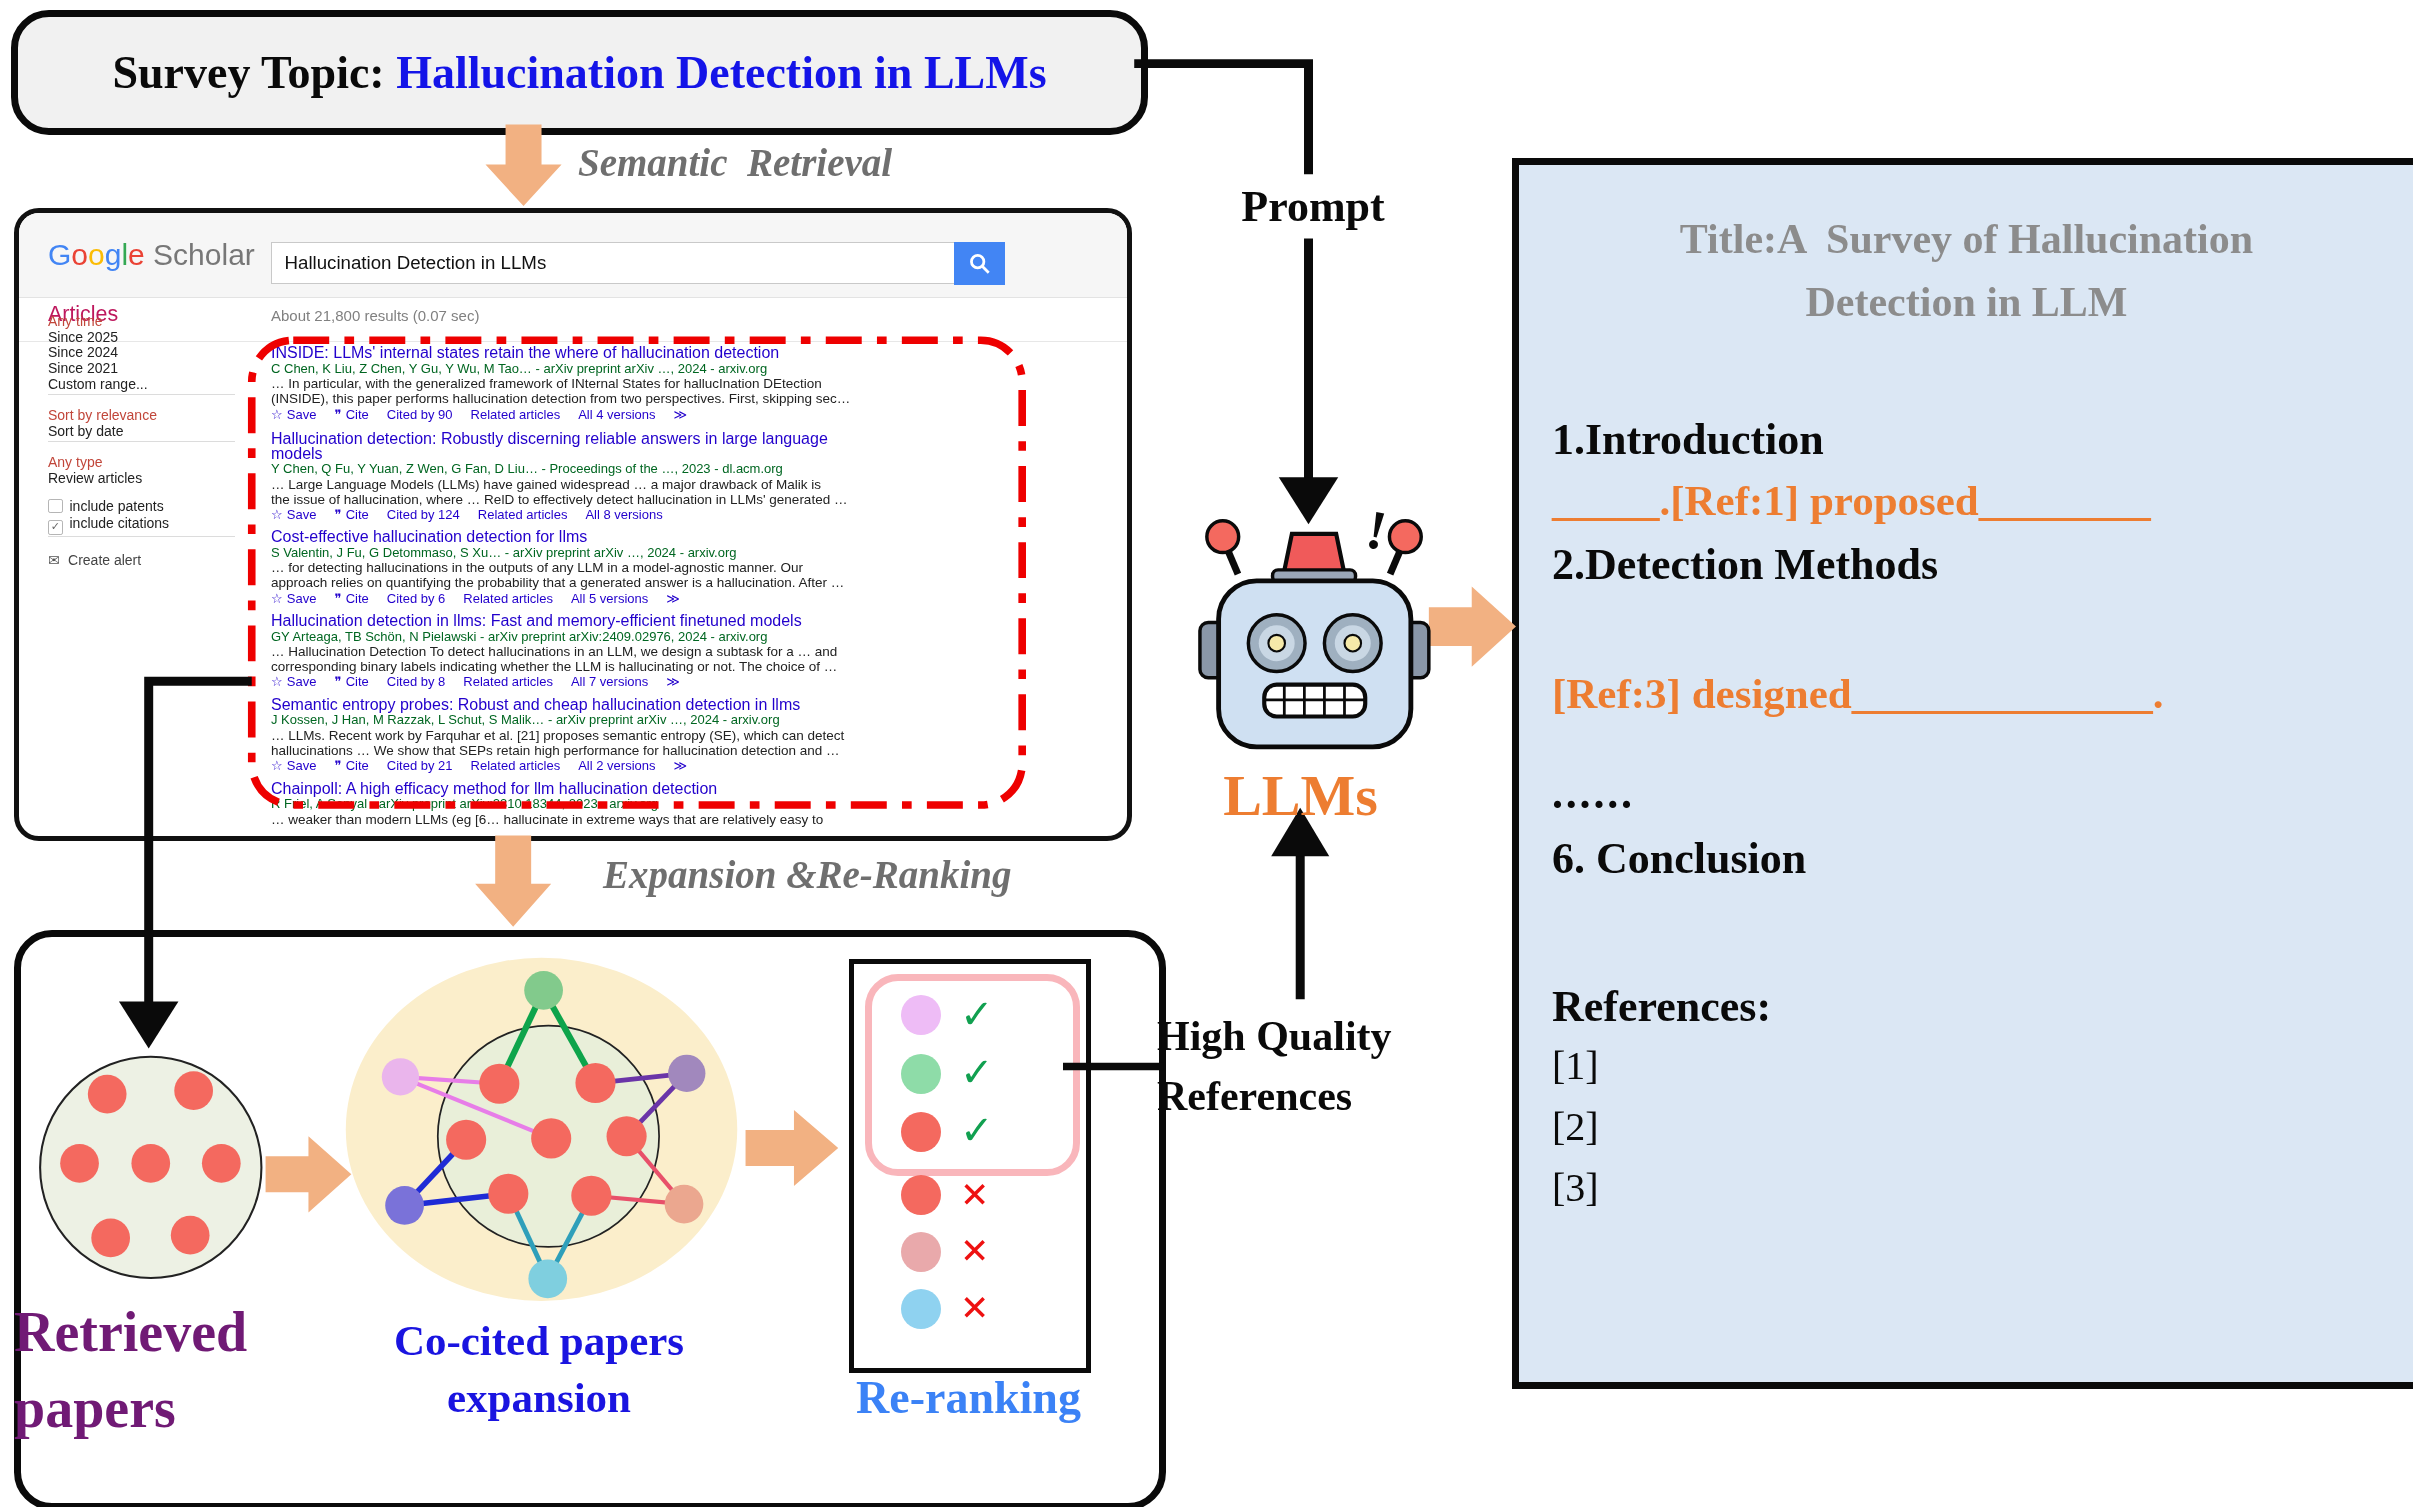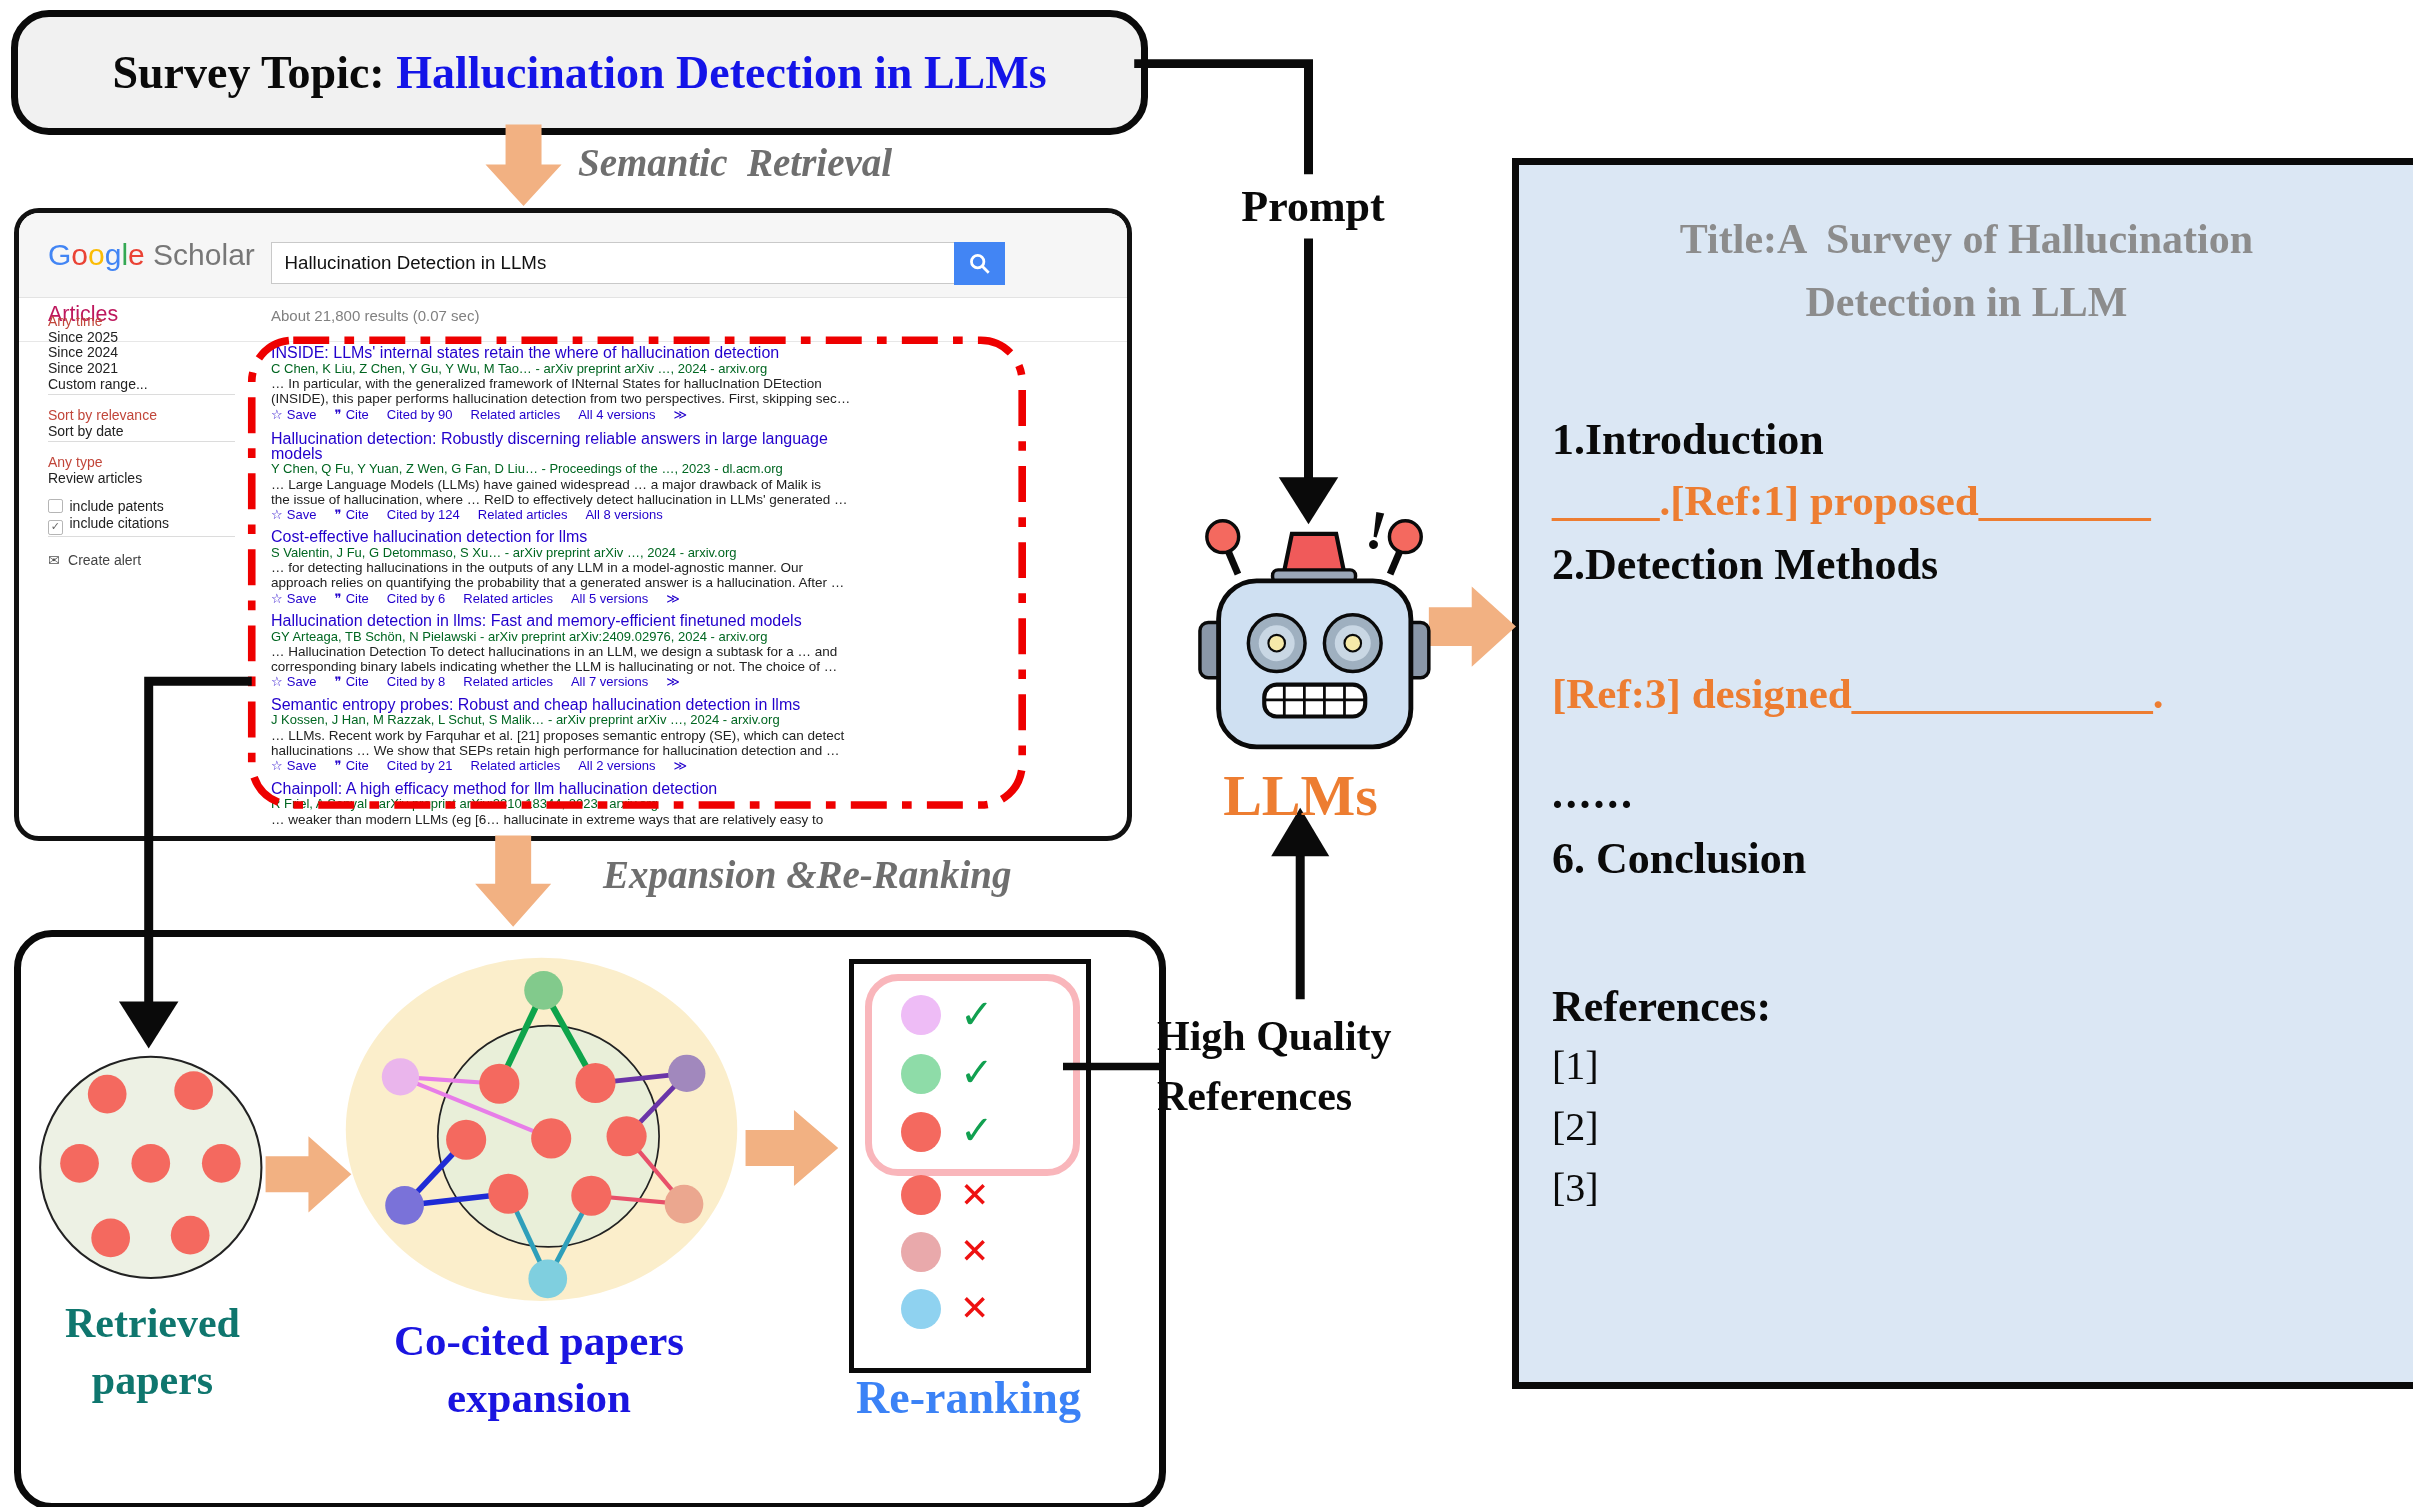--- a/index.html
+++ b/index.html
@@ -42,21 +42,21 @@
   .ract{font-size:13px;color:#2200cc;}
   .ract .ic{margin-right:4.2px;}
   .ract span.item{margin-right:18px;}
 
   
   .glabel{font-size:39px;font-style:italic;font-weight:bold;color:#6f6f6f;}
   .blabel{font-weight:bold;color:#0a0a0a;}
   #lbl-prompt{font-size:44px;left:1216px;top:181px;width:194px;text-align:center;}
   #lbl-llms{font-size:58px;color:#ed7d31;font-weight:bold;left:1176px;top:762px;width:249px;text-align:center;}
   #lbl-hqr{font-size:42px;left:1157px;top:1007px;width:291px;text-align:left;line-height:1.42;}
-  #lbl-retrieved{font-size:42px;color:#0f766e;font-weight:bold;left:14px;top:1295px;width:277px;text-align:center;line-height:1.35;}
+  #lbl-retrieved{font-size:56px;color:#701a75;font-weight:bold;left:14px;top:1295px;width:277px;text-align:left;line-height:1.35;}
   #lbl-cocited{font-size:43px;color:#1a14e0;font-weight:bold;left:297px;top:1313px;width:484px;text-align:center;line-height:1.32;}
   #lbl-rerank{font-size:46px;color:#3b82f6;font-weight:bold;left:806px;top:1371px;width:325px;text-align:center;}
 
   
   #flowbox{left:14px;top:930px;width:1138px;height:566px;border:7px solid #0a0a0a;border-radius:38px;background:#fff;}
   #rerankbox{left:849px;top:959px;width:232px;height:404px;border:5.5px solid #0a0a0a;background:#fff;}
   #pinkbox{left:865px;top:974px;width:201px;height:188px;border:7px solid #f9b6bb;border-radius:33px;background:#fff;}
   .rrow-circle{position:absolute;left:901px;width:40px;height:40px;border-radius:50%;}
   .rmark{position:absolute;left:960px;font-weight:bold;font-family:"DejaVu Sans",sans-serif;}
   .rmark.ok{color:#11a050;font-size:40px;}

